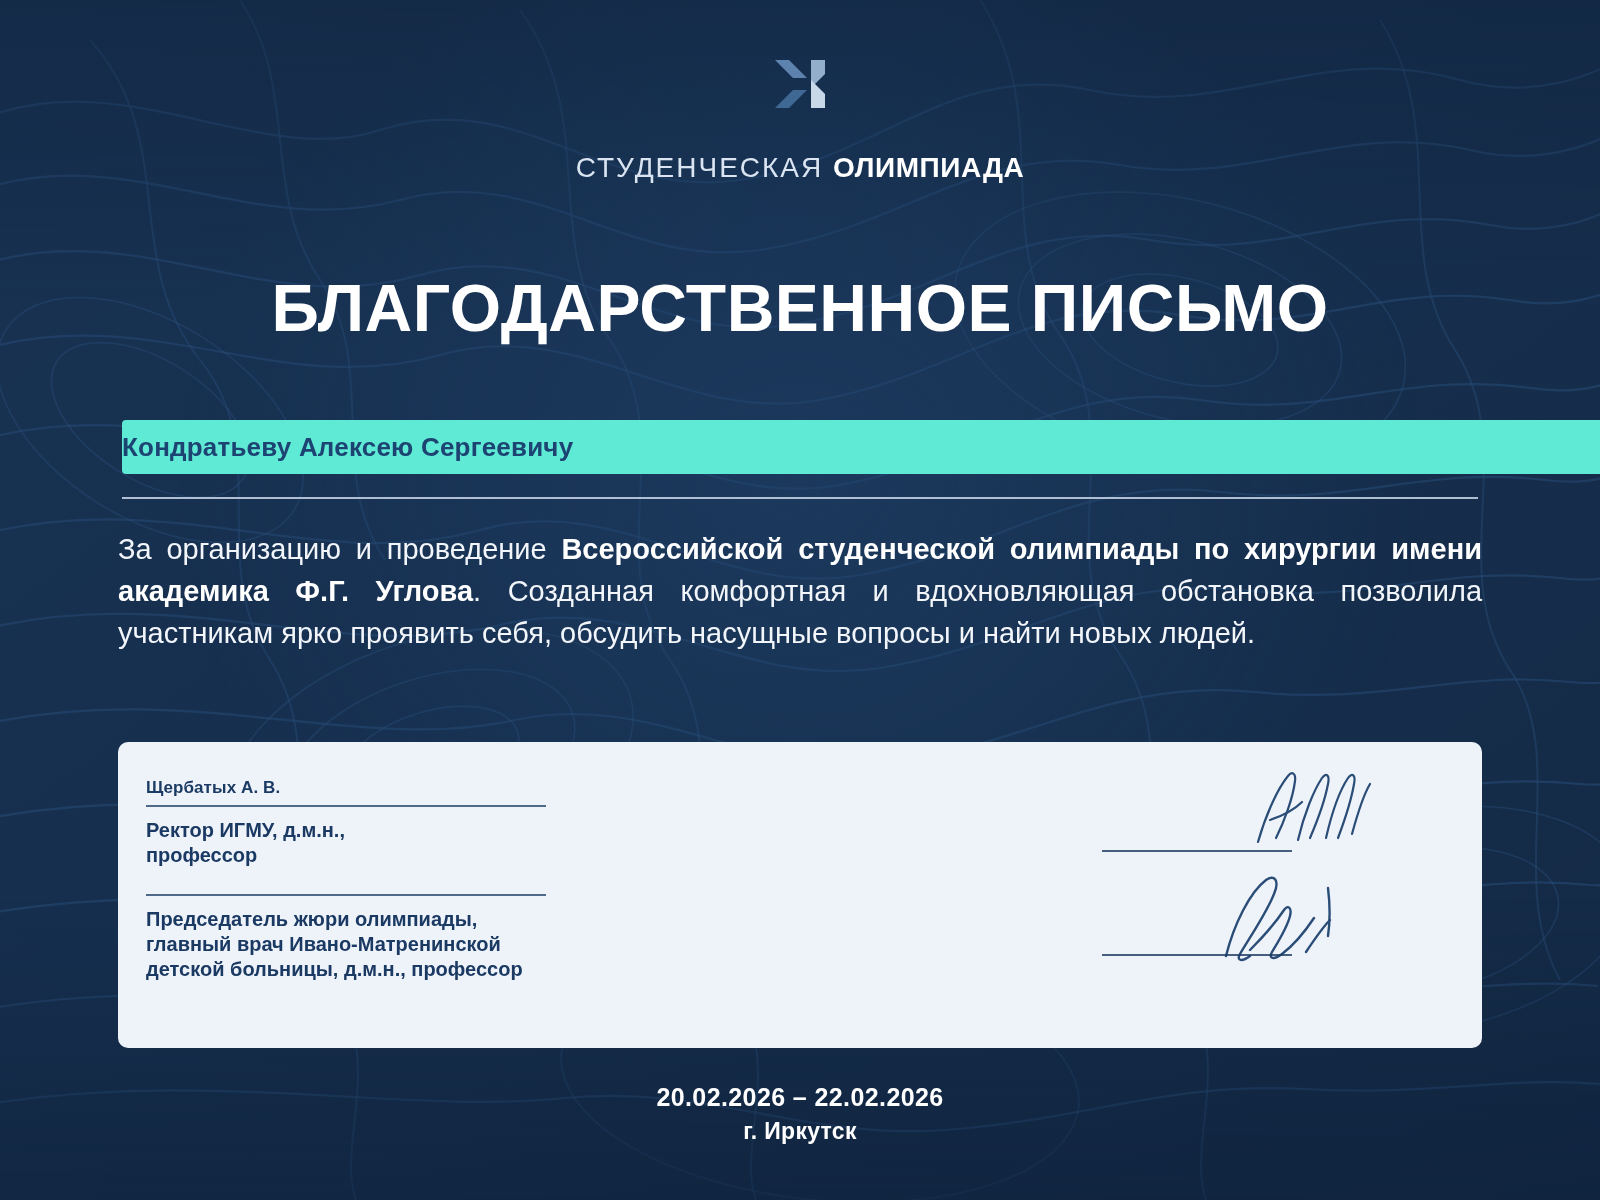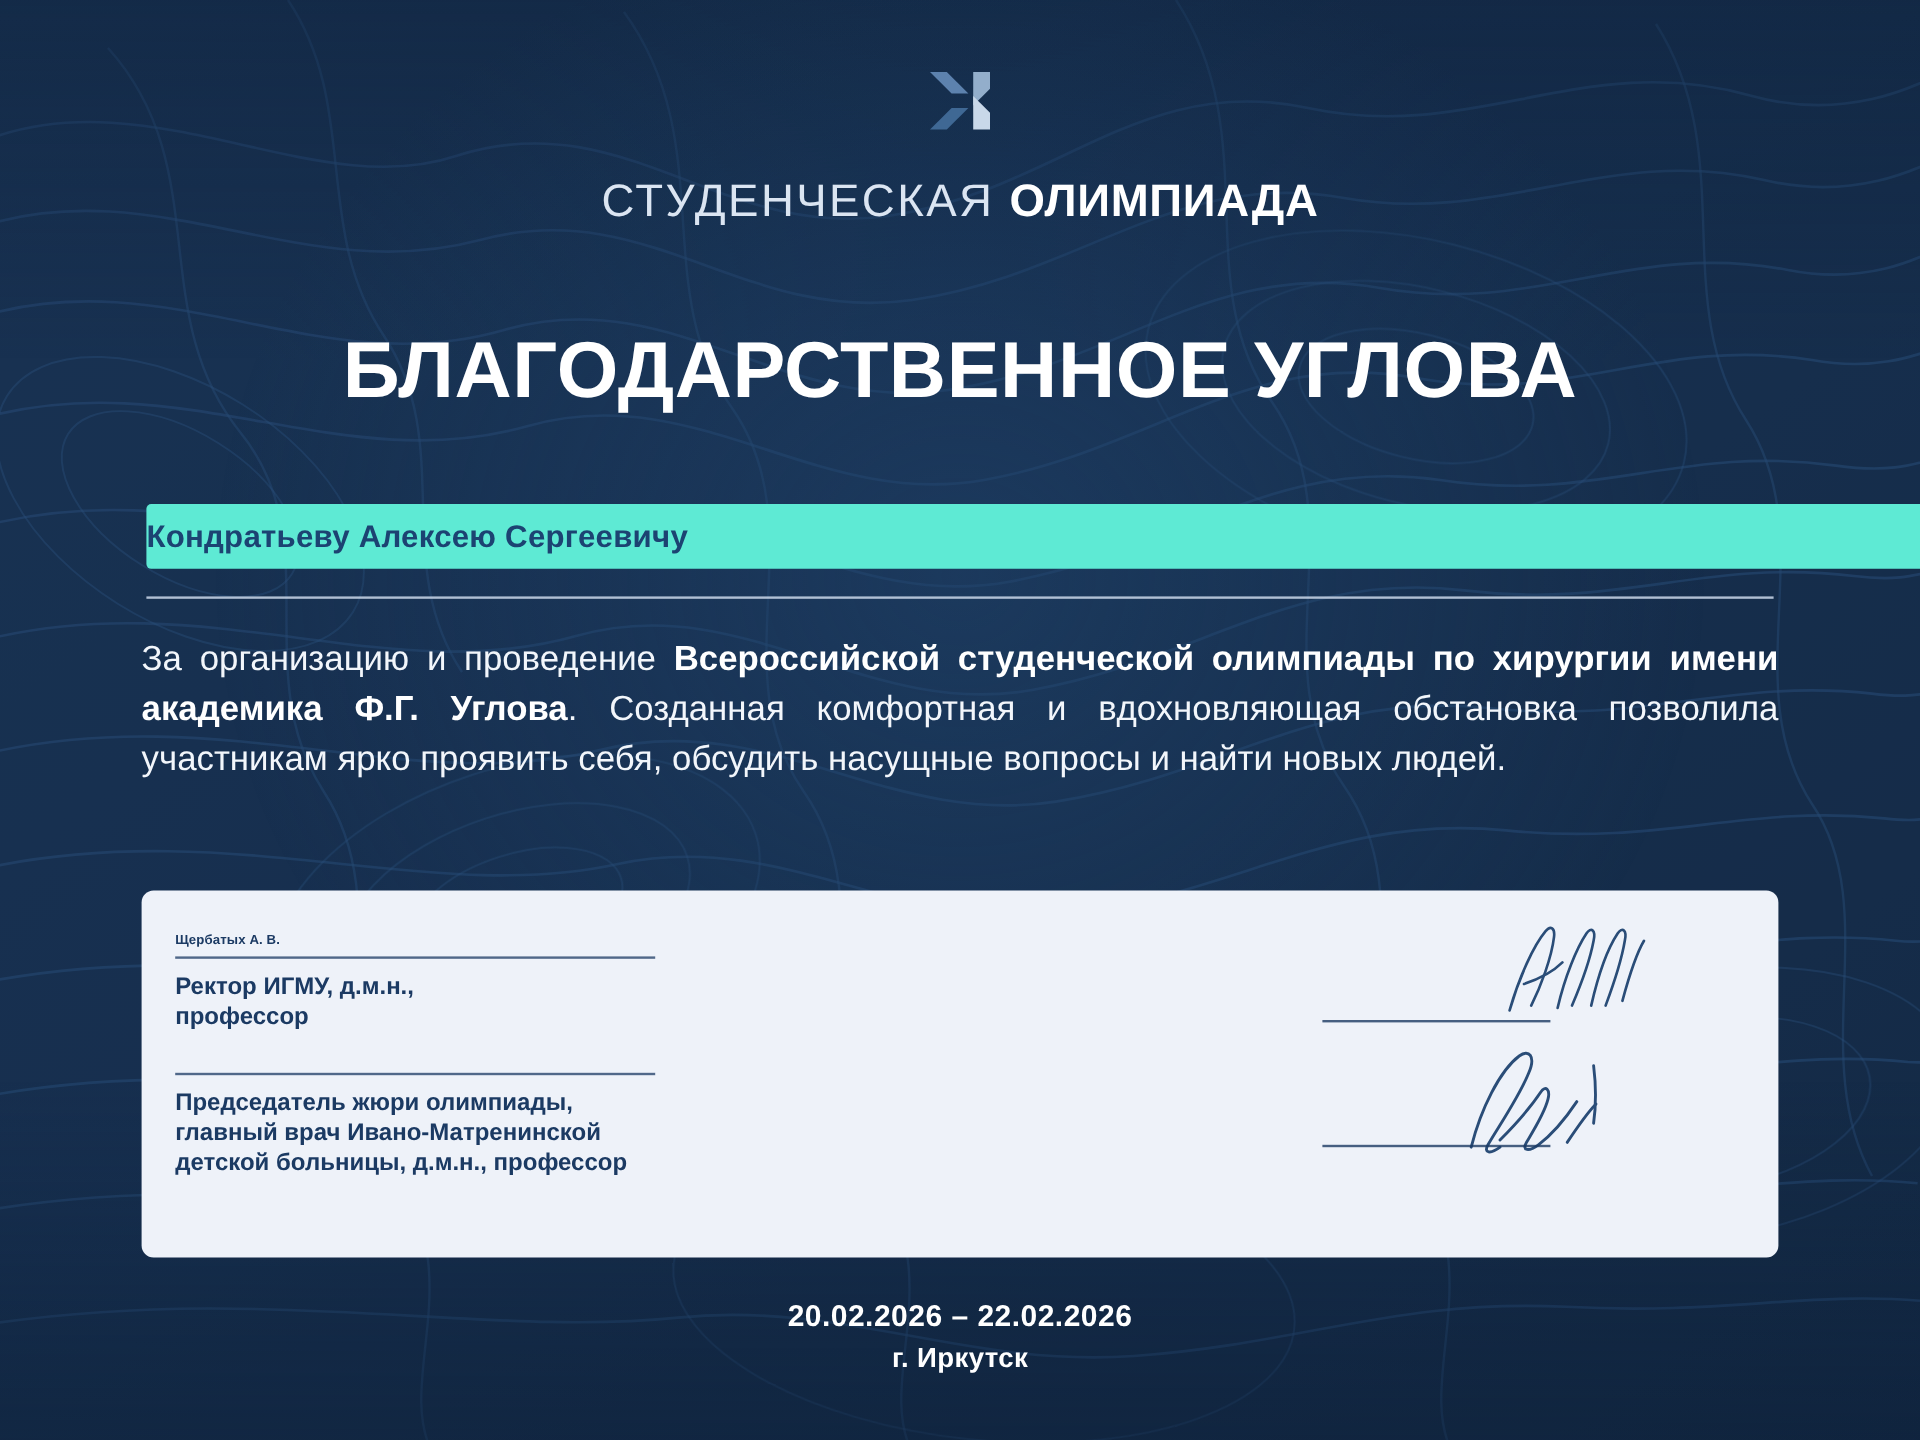--- a/index.html
+++ b/index.html
@@ -65,21 +65,21 @@
   .olymp-title {
     position: absolute;
     top: 148px;
     left: 0;
     right: 0;
     text-align: center;
     color: #eaf0f8;
     letter-spacing: 1.2px;
   }
   .olymp-line {
-    font-size: 38px;
+    font-size: 28px;
     line-height: 40px;
     white-space: nowrap;
   }
   .olymp-line .thin {
     font-weight: 400;
     letter-spacing: 2px;
     color: #dbe5f2;
   }
   .olymp-line .bold {
     font-weight: 700;
@@ -162,21 +162,21 @@
 
   .sign-block {
     position: absolute;
     left: 28px;
     width: 700px;
   }
   .sign-block.first { top: 36px; }
   .sign-block.second { top: 152px; }
 
   .sign-name {
-    font-size: 11px;
+    font-size: 17px;
     font-weight: 700;
     color: #1b3a63;
     letter-spacing: 0.1px;
     margin: 0 0 7px 0;
   }
   .sign-rule {
     width: 400px;
     height: 2px;
     background: #1b3a63;
     opacity: 0.75;
@@ -292,21 +292,21 @@
         <path d="M44 8 L58 8 L58 22 L44 36 Z" fill="#93aecb"></path>
         <path d="M8 56 L22 56 L40 38 L26 38 Z" fill="#3f6894"></path>
         <path d="M44 56 L58 56 L58 42 L44 28 Z" fill="#c9d8e9"></path>
       </svg>
     </div>
 
     <div class="olymp-title">
       <div class="olymp-line"><span class="thin">СТУДЕНЧЕСКАЯ </span><span class="bold">ОЛИМПИАДА</span></div>
     </div>
 
-    <div class="main-heading">БЛАГОДАРСТВЕННОЕ УГЛОВА</div>
+    <div class="main-heading">БЛАГОДАРСТВЕННОЕ ПИСЬМО</div>
 
     <div class="recipient-bar">
       <span class="recipient-name">Кондратьеву Алексею Сергеевичу</span>
     </div>
 
     <div class="divider"></div>
 
     <div class="body-text"><span>За организацию и проведение </span><b>Всероссийской студенческой олимпиады по хирургии имени академика Ф.Г. Углова</b><span>. Созданная комфортная и вдохновляющая обстановка позволила участникам ярко проявить себя, обсудить насущные вопросы и найти новых людей.</span></div>
 
     <div class="sign-panel">

